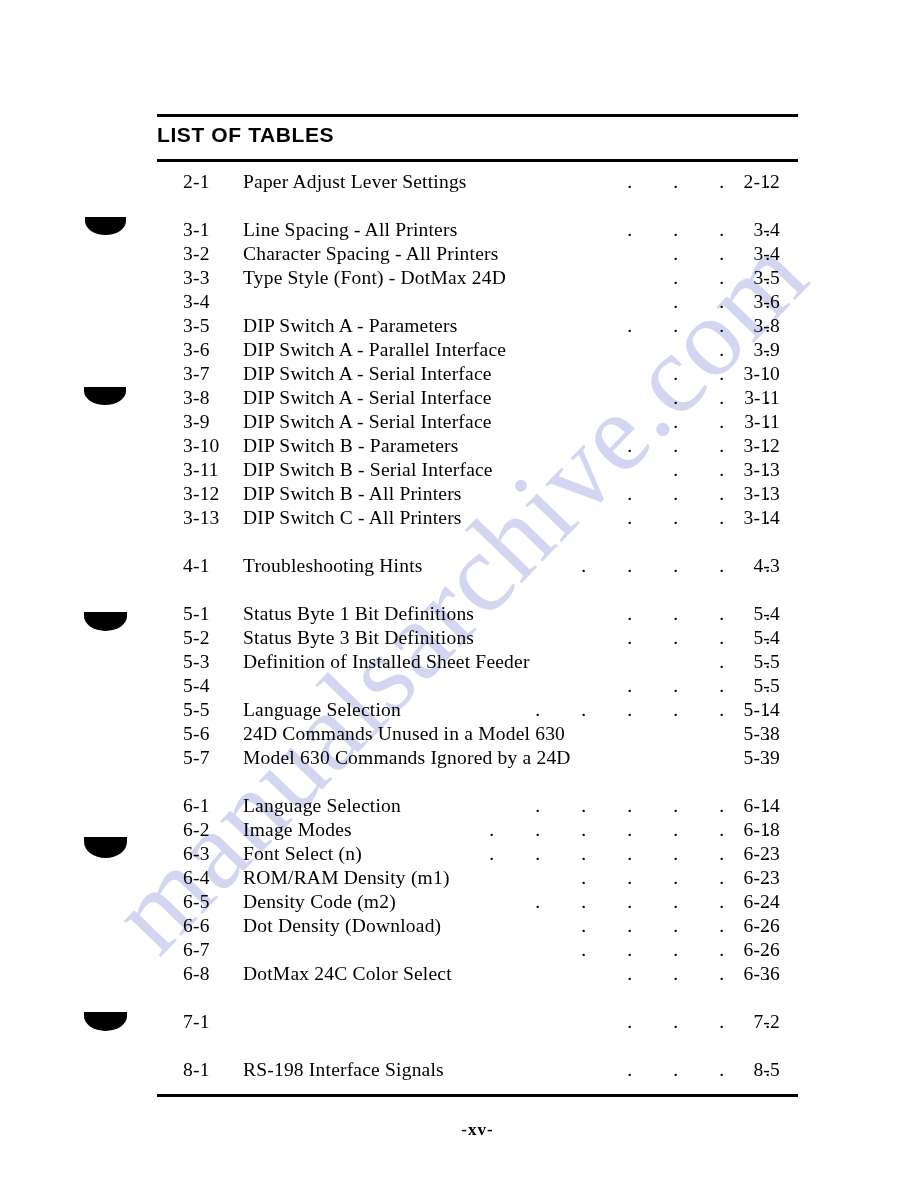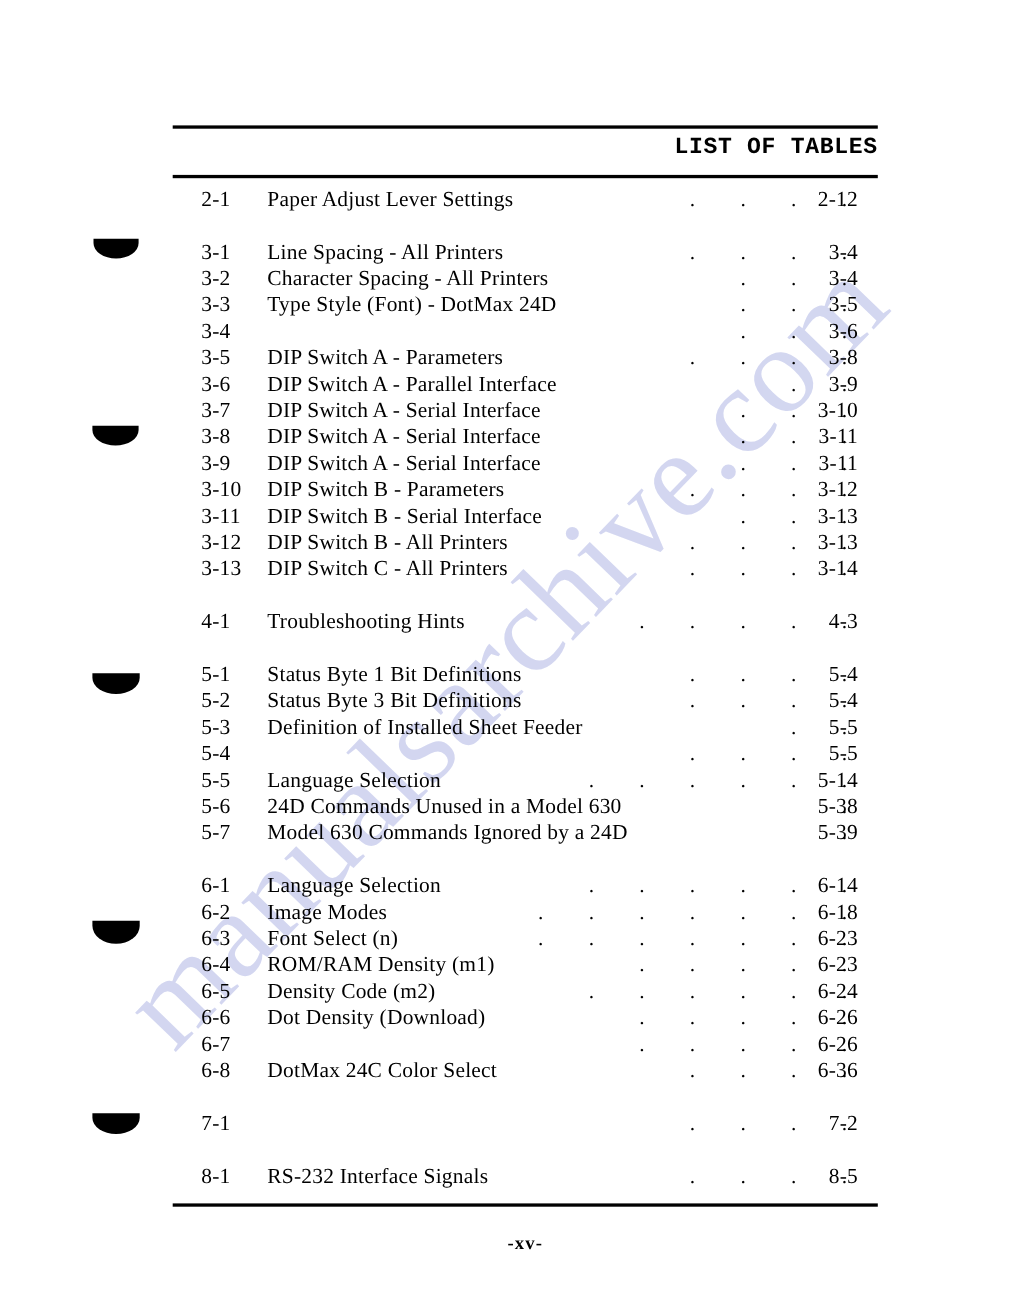--- a/index.html
+++ b/index.html
@@ -55,25 +55,25 @@
   .rule.top    { top: 114px;  height: 2.5px; }
   .rule.under  { top: 159px;  height: 2.5px; }
   .rule.bottom { top: 1094px; height: 2.5px; }
 
   
   #title {
     position: absolute;
     left: 157px;
     top: 123px;
     width: 641px;
-    text-align: right;
+    text-align: left;
     font-size: 21px;
     font-weight: bold;
     letter-spacing: 0.6px;
-    font-family: Liberation Mono, monospace;
+    font-family: Liberation Sans, sans-serif;
   }
 
   
   #entries {
     position: absolute;
     left: 0;
     top: 170px;
     width: 918px;
   }
   .row {
@@ -491,21 +491,21 @@
             <span style="right: 8px;">.</span>
             <span style="right: 54px;">.</span>
             <span style="right: 100px;">.</span>
             <span style="right: 146px;">.</span>
           </span>
           <span class="page">7-2</span>
         </div>
         <div class="row gap"></div>
         <div class="row">
           <span class="num">8-1</span>
-          <span class="title-cell">RS-232 Interface Signals</span>
+          <span class="title-cell">RS-198 Interface Signals</span>
           <span class="leaders">
             <span style="right: 8px;">.</span>
             <span style="right: 54px;">.</span>
             <span style="right: 100px;">.</span>
             <span style="right: 146px;">.</span>
           </span>
           <span class="page">8-5</span>
         </div>
       </div>
 

